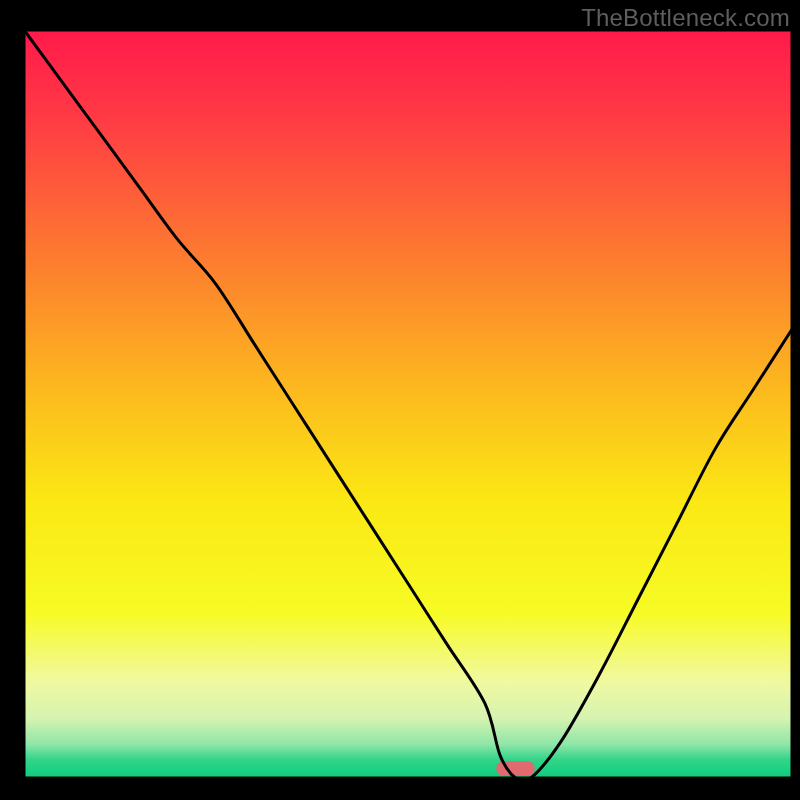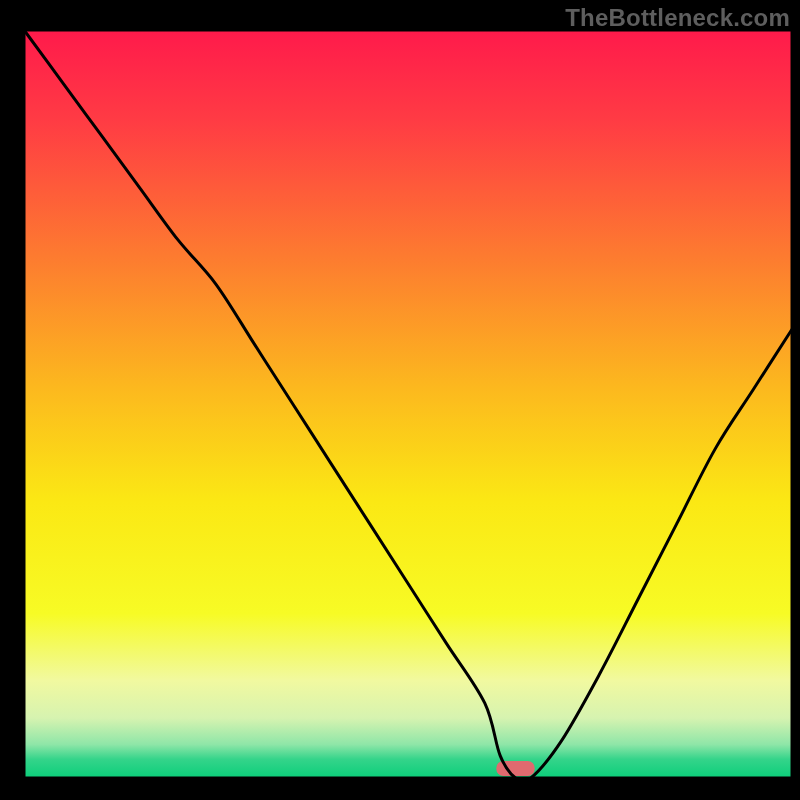--- a/index.html
+++ b/index.html
@@ -17,21 +17,21 @@
   }
   svg {
     display: block;
   }
   .watermark {
     position: absolute;
     top: 4px;
     right: 10px;
     font-family: Arial, Helvetica, sans-serif;
     font-size: 24px;
-    font-weight: 700;
+    font-weight: 400;
     color: #5e5e5e;
     letter-spacing: 0.2px;
     user-select: none;
   }
 </style>
 </head>
 <body>
 
 <div class="stage">
   <svg id="chart-svg" width="800" height="800" viewBox="0 0 800 800">

